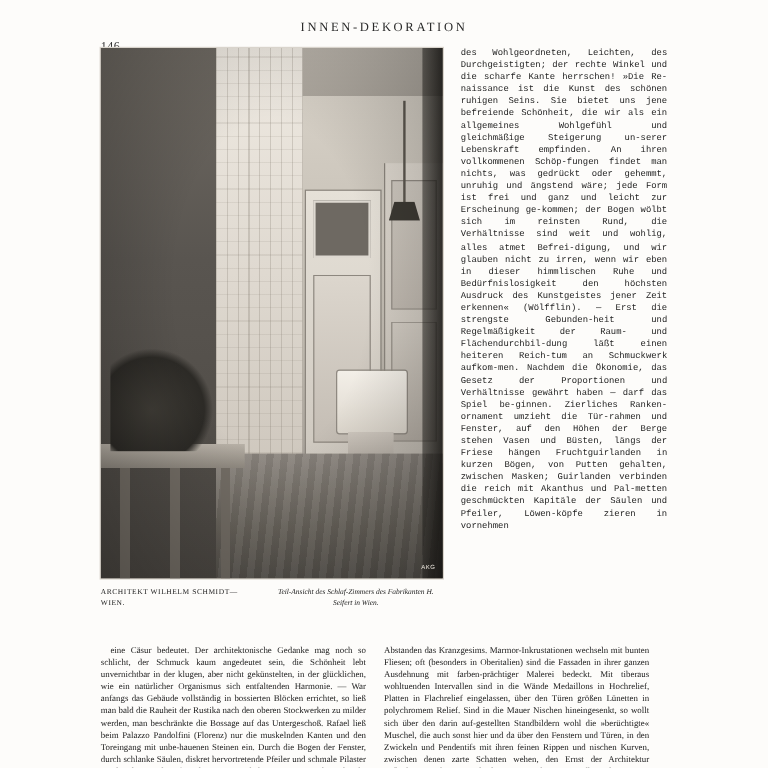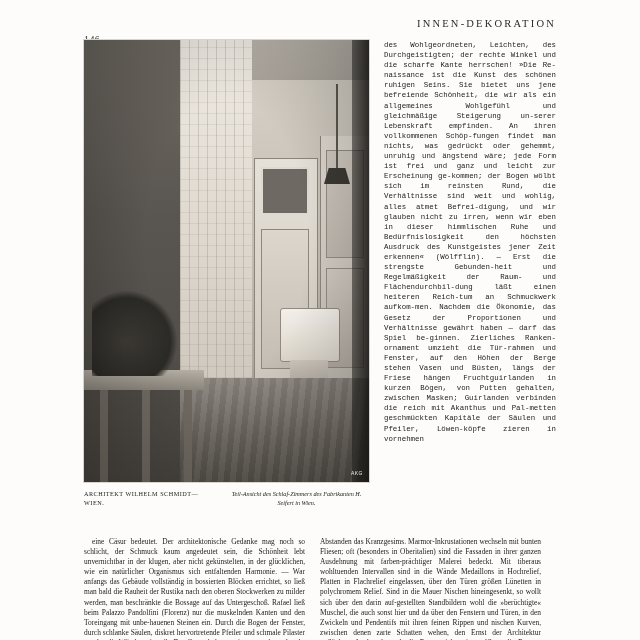--- a/index.html
+++ b/index.html
@@ -35,21 +35,21 @@
     font-size: 10px;
     letter-spacing: 0.4px;
     color: #333;
     text-align: center;
   }
   .running-title {
     position: absolute;
     left: 0;
     right: 0;
     top: 0;
-    text-align: right;
+    text-align: center;
     font-size: 10.5px;
     letter-spacing: 2.2px;
     color: #2a2a2a;
   }
   
   .body-area {
     position: absolute;
     left: 0;
     top: 22px;
     width: 472px;

